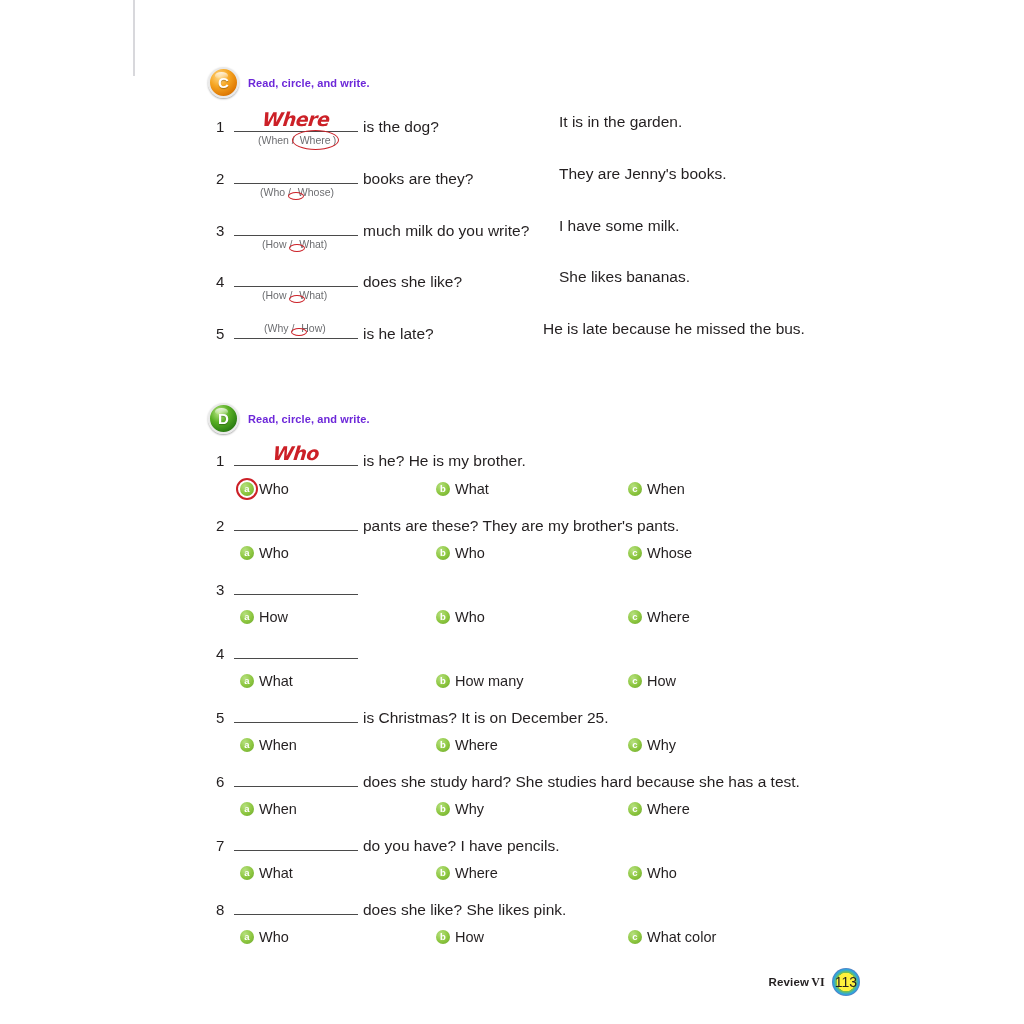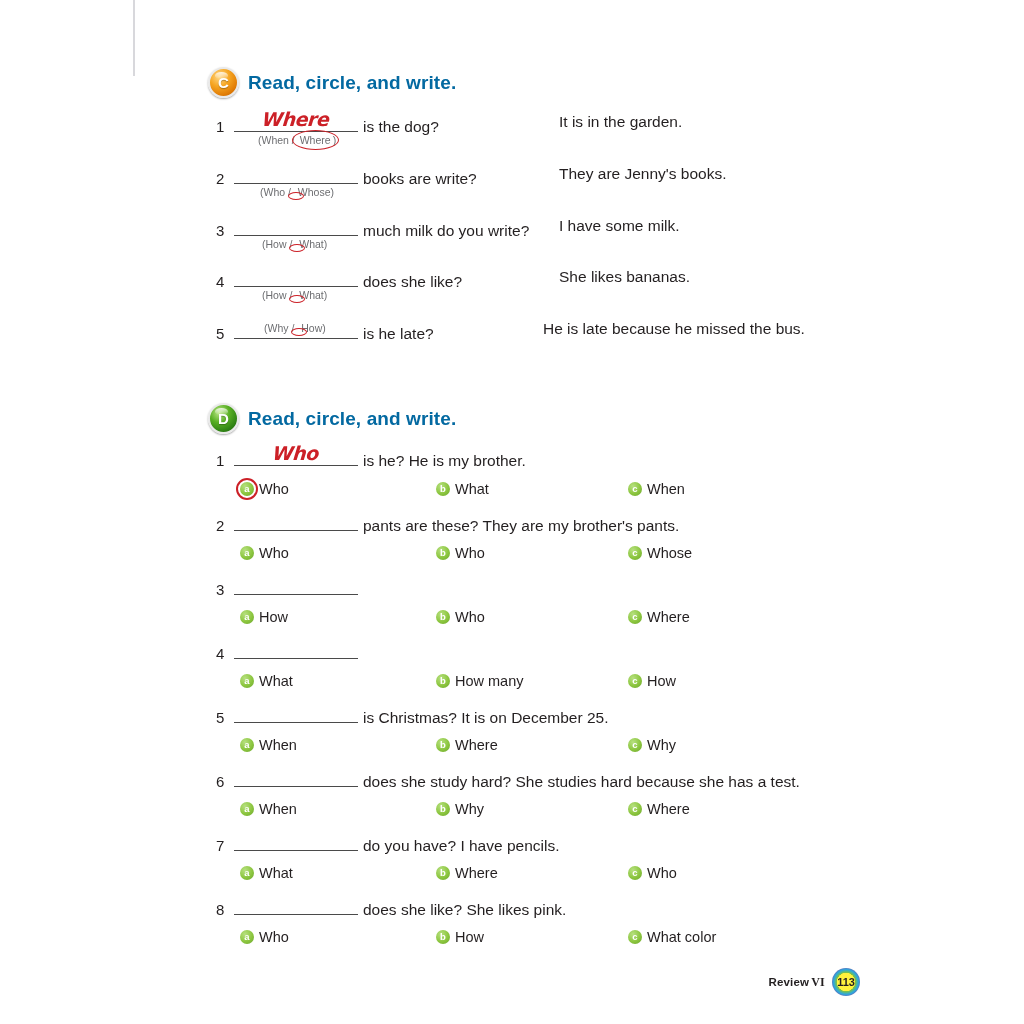--- a/index.html
+++ b/index.html
@@ -65,24 +65,24 @@
     position: absolute;
     top: 3px; left: 5px;
     width: 13px; height: 7px;
     border-radius: 50% 50% 45% 45%;
     background: linear-gradient(to bottom, rgba(255,255,255,.82), rgba(255,255,255,0));
     pointer-events: none;
   }
   .badge .ltr { position: relative; z-index: 2; text-shadow: 0 1px 1px rgba(0,0,0,.3); }
 
   .sec-title {
-    font-size: 19px;
+    font-size: 11px;
     font-weight: bold;
     letter-spacing: .1px;
-    color: #0369a1;
+    color: #6d28d9;
   }
 
   
   .qrow {
     position: absolute;
     display: flex;
     align-items: baseline;
     white-space: nowrap;
   }
   .qnum {
@@ -200,22 +200,22 @@
     height: 28px;
     border-radius: 50%;
     background:
       radial-gradient(circle at 50% 50%, #fff23d 0%, #fff23d 46%, #7ec242 47%, #2aa9e0 62%, #7b57a3 78%, #e94e9c 90%, #ef4136 100%);
     display: flex;
     align-items: center;
     justify-content: center;
     position: relative;
   }
   .page-badge .pnum {
-    font-size: 11px;
-    font-weight: bold;
+    font-size: 14px;
+    font-weight: normal;
     color: #231f20;
     position: relative;
     z-index: 2;
     line-height: 1;
   }
 </style>
 </head>
 <body>
 
 <div class="left-rule"></div>
@@ -240,21 +240,21 @@
   <div class="hint" style="left:258px; top:134px;">
     <span>(When / </span><span class="circled">Where</span><span>)</span>
   </div>
   <div class="ans-text" style="left:559px; top:113px;">It is in the garden.</div>
 
   <div class="qrow" style="left:216px; top:163px;">
     <span class="qnum">2</span>
     <span class="blank" style="width:124px;">
       <span class="answer"></span>
     </span>
-    <span class="qtext">books are write?</span>
+    <span class="qtext">books are they?</span>
   </div>
   <div class="hint" style="left:260px; top:186px;">
     <span>(Who / </span><span class="circled"></span><span>Whose)</span>
   </div>
   <div class="ans-text" style="left:559px; top:165px;">They are Jenny's books.</div>
 
   <div class="qrow" style="left:216px; top:215px;">
     <span class="qnum">3</span>
     <span class="blank" style="width:124px;">
       <span class="answer"></span>

